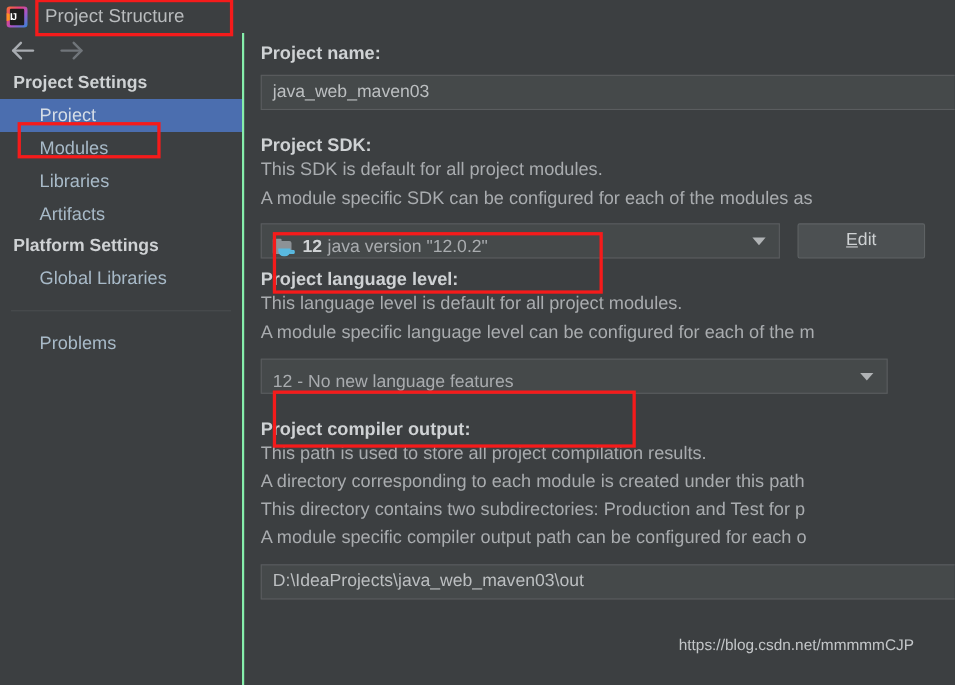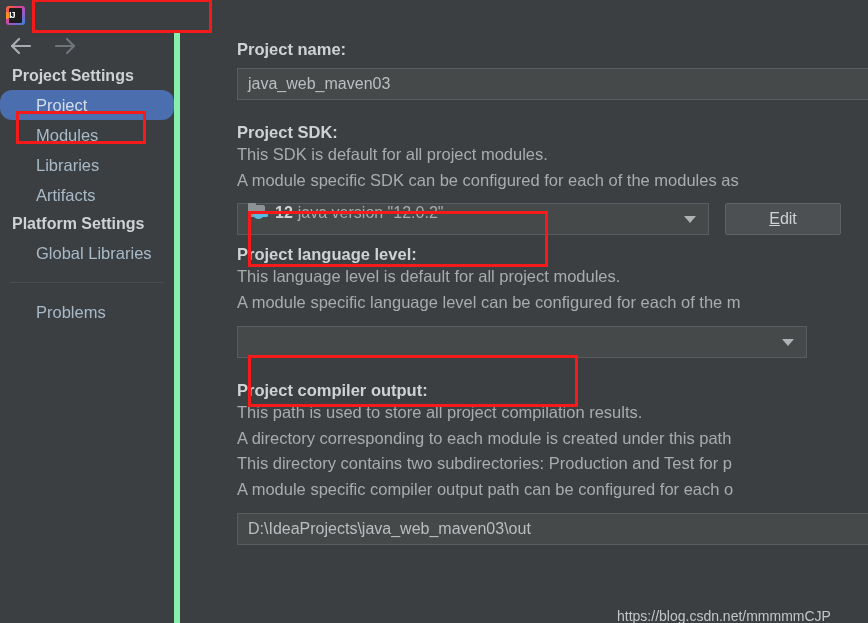--- a/index.html
+++ b/index.html
@@ -33,40 +33,40 @@
     position: absolute; left: -3px; top: 6px; width: 7px; height: 7px;
     border-radius: 50%; background: #ff9124;
   }
   .window-title {
     margin-left: 16px; color: #b9bcbe; font-size: 17px;
     white-space: nowrap;
   }
 
   
   .sidebar {
-    position: absolute; left: 0; top: 30px; width: 180px; height: 593px;
-    background: #3c3f41;
-    border-right: 6px solid #86efac;
+    position: absolute; left: 0; top: 30px; width: 222px; height: 593px;
+    background: #3c3f41;
+    border-right: 2px solid #86efac;
   }
   .navbar {
     height: 32px; display: flex; align-items: center; padding-left: 8px; gap: 18px;
   }
   .navarrow { width: 26px; height: 22px; position: relative; cursor: pointer; }
   .navarrow svg { display: block; }
   .nav-back svg { stroke: #a9adb2; }
   .nav-fwd  svg { stroke: #70757a; }
 
   .group-header {
     color: #cfd2d4; font-size: 16px; font-weight: bold;
     padding: 5px 0 5px 12px; white-space: nowrap;
   }
   .nav-item {
     color: #a8bac8; font-size: 16.5px;
     height: 30px; line-height: 30px; padding-left: 36px;
-    white-space: nowrap; cursor: pointer; border-radius: 12px;
+    white-space: nowrap; cursor: pointer;
   }
   .nav-item.selected { background: #4b6eaf; color: #d5dde6; }
   .nav-sep {
     height: 1px; background: #4a4d4f; margin: 14px 10px 14px 10px;
   }
 
   
   .main {
     position: absolute; left: 223px; top: 30px;
     width: 645px; height: 593px;
@@ -85,21 +85,21 @@
 
   .textfield {
     height: 32px; background: #45494a; border: 1px solid #5a5d5f;
     color: #bcbfc1; font-size: 16px;
     display: flex; align-items: center; padding-left: 10px;
     white-space: nowrap; overflow: hidden;
   }
 
   .combo {
     height: 32px; background: #45494a; border: 1px solid #5a5d5f;
-    display: flex; align-items: flex-start; padding-left: 10px;
+    display: flex; align-items: flex-end; padding-left: 10px;
     position: relative; cursor: pointer;
   }
   .combo .arrow {
     position: absolute; right: 12px; top: 50%;
     width: 0; height: 0; margin-top: -3px;
     border-left: 6px solid transparent; border-right: 6px solid transparent;
     border-top: 7px solid #b0b3b5;
   }
   .combo-text { font-size: 16px; color: #a9acaf; white-space: nowrap; }
 
@@ -148,20 +148,21 @@
 </head>
 <body>
 
 <div id="root">
 
   <div class="titlebar">
     <div class="ij-logo">
       <div class="dot"></div>
       <div class="mark">IJ</div>
     </div>
+    <div class="window-title">Project Structure</div>
   </div>
 
   <div class="sidebar">
 
     <div class="navbar">
       <div class="navarrow nav-back">
         <svg width="26" height="22" viewBox="0 0 26 22" fill="none" stroke-width="2.2" stroke-linecap="round" stroke-linejoin="round">
           <line x1="22" y1="11" x2="4" y2="11"></line>
             <polyline points="11,4 4,11 11,18"></polyline>
         </svg>
@@ -218,34 +219,35 @@
           <span class="mnem">E</span>
             <span>dit</span>
         </div>
       </div>
 
       <div class="sec-title" style="margin-top:10px;">Project language level:</div>
       <div class="sec-desc">This language level is default for all project modules.</div>
       <div class="sec-desc">A module specific language level can be configured for each of the m</div>
 
       <div class="combo" style="margin-top:11px; width:570px;">
+        <span class="combo-text">12 - No new language features</span>
         <span class="arrow"></span>
       </div>
 
       <div class="sec-title" style="margin-top:23px;">Project compiler output:</div>
       <div class="sec-desc">This path is used to store all project compilation results.</div>
       <div class="sec-desc">A directory corresponding to each module is created under this path</div>
       <div class="sec-desc">This directory contains two subdirectories: Production and Test for p</div>
       <div class="sec-desc">A module specific compiler output path can be configured for each o</div>
 
       <div class="textfield" style="margin-top:10px; width:806px;">D:\IdeaProjects\java_web_maven03\out</div>
 
     </div>
   </div>
 
   <div class="redbox" style="left:32px;  top:-1px; width:180px; height:34px;"></div>
   <div class="redbox" style="left:16px;  top:111px; width:130px; height:33px;"></div>
   <div class="redbox" style="left:248px; top:211px; width:300px; height:56px;"></div>
   <div class="redbox" style="left:248px; top:355px; width:330px; height:52px;"></div>
 
-  <div class="watermark" style="left:617px; top:608px;">https://blog.csdn.net/mmmmmCJP</div>
+  <div class="watermark" style="left:617px; top:578px;">https://blog.csdn.net/mmmmmCJP</div>
 
 </div>
 
 </body></html>

